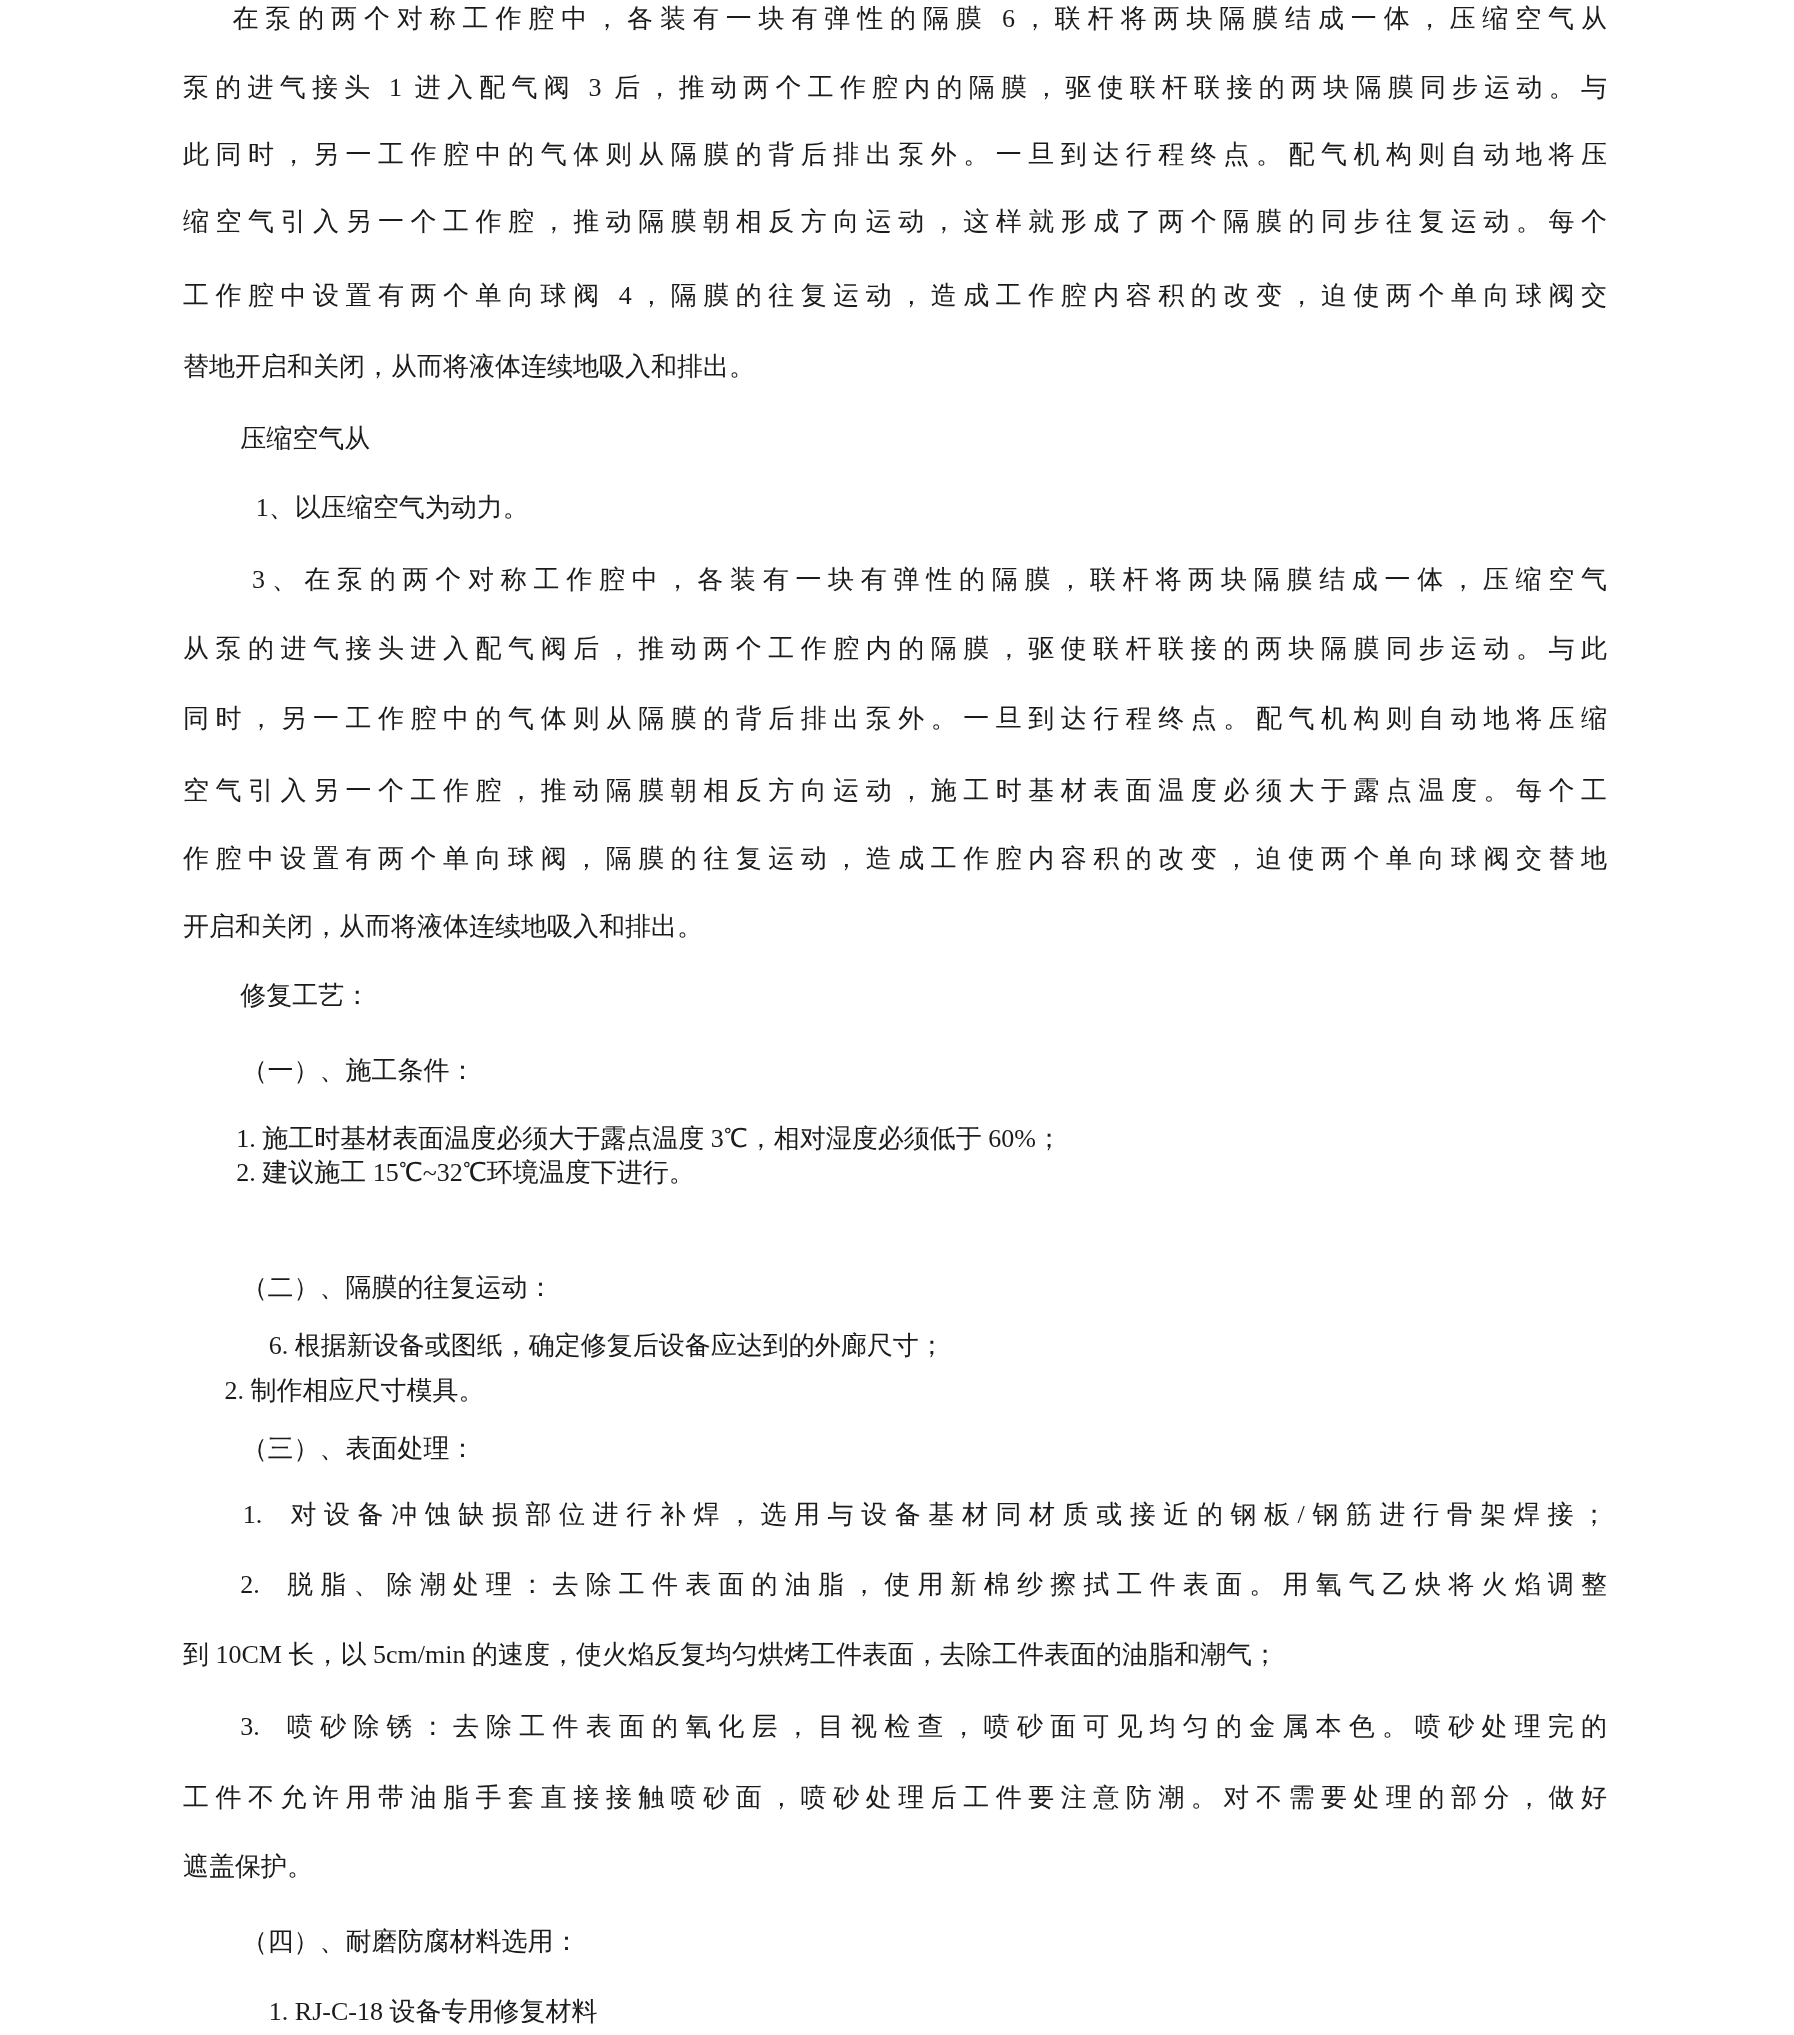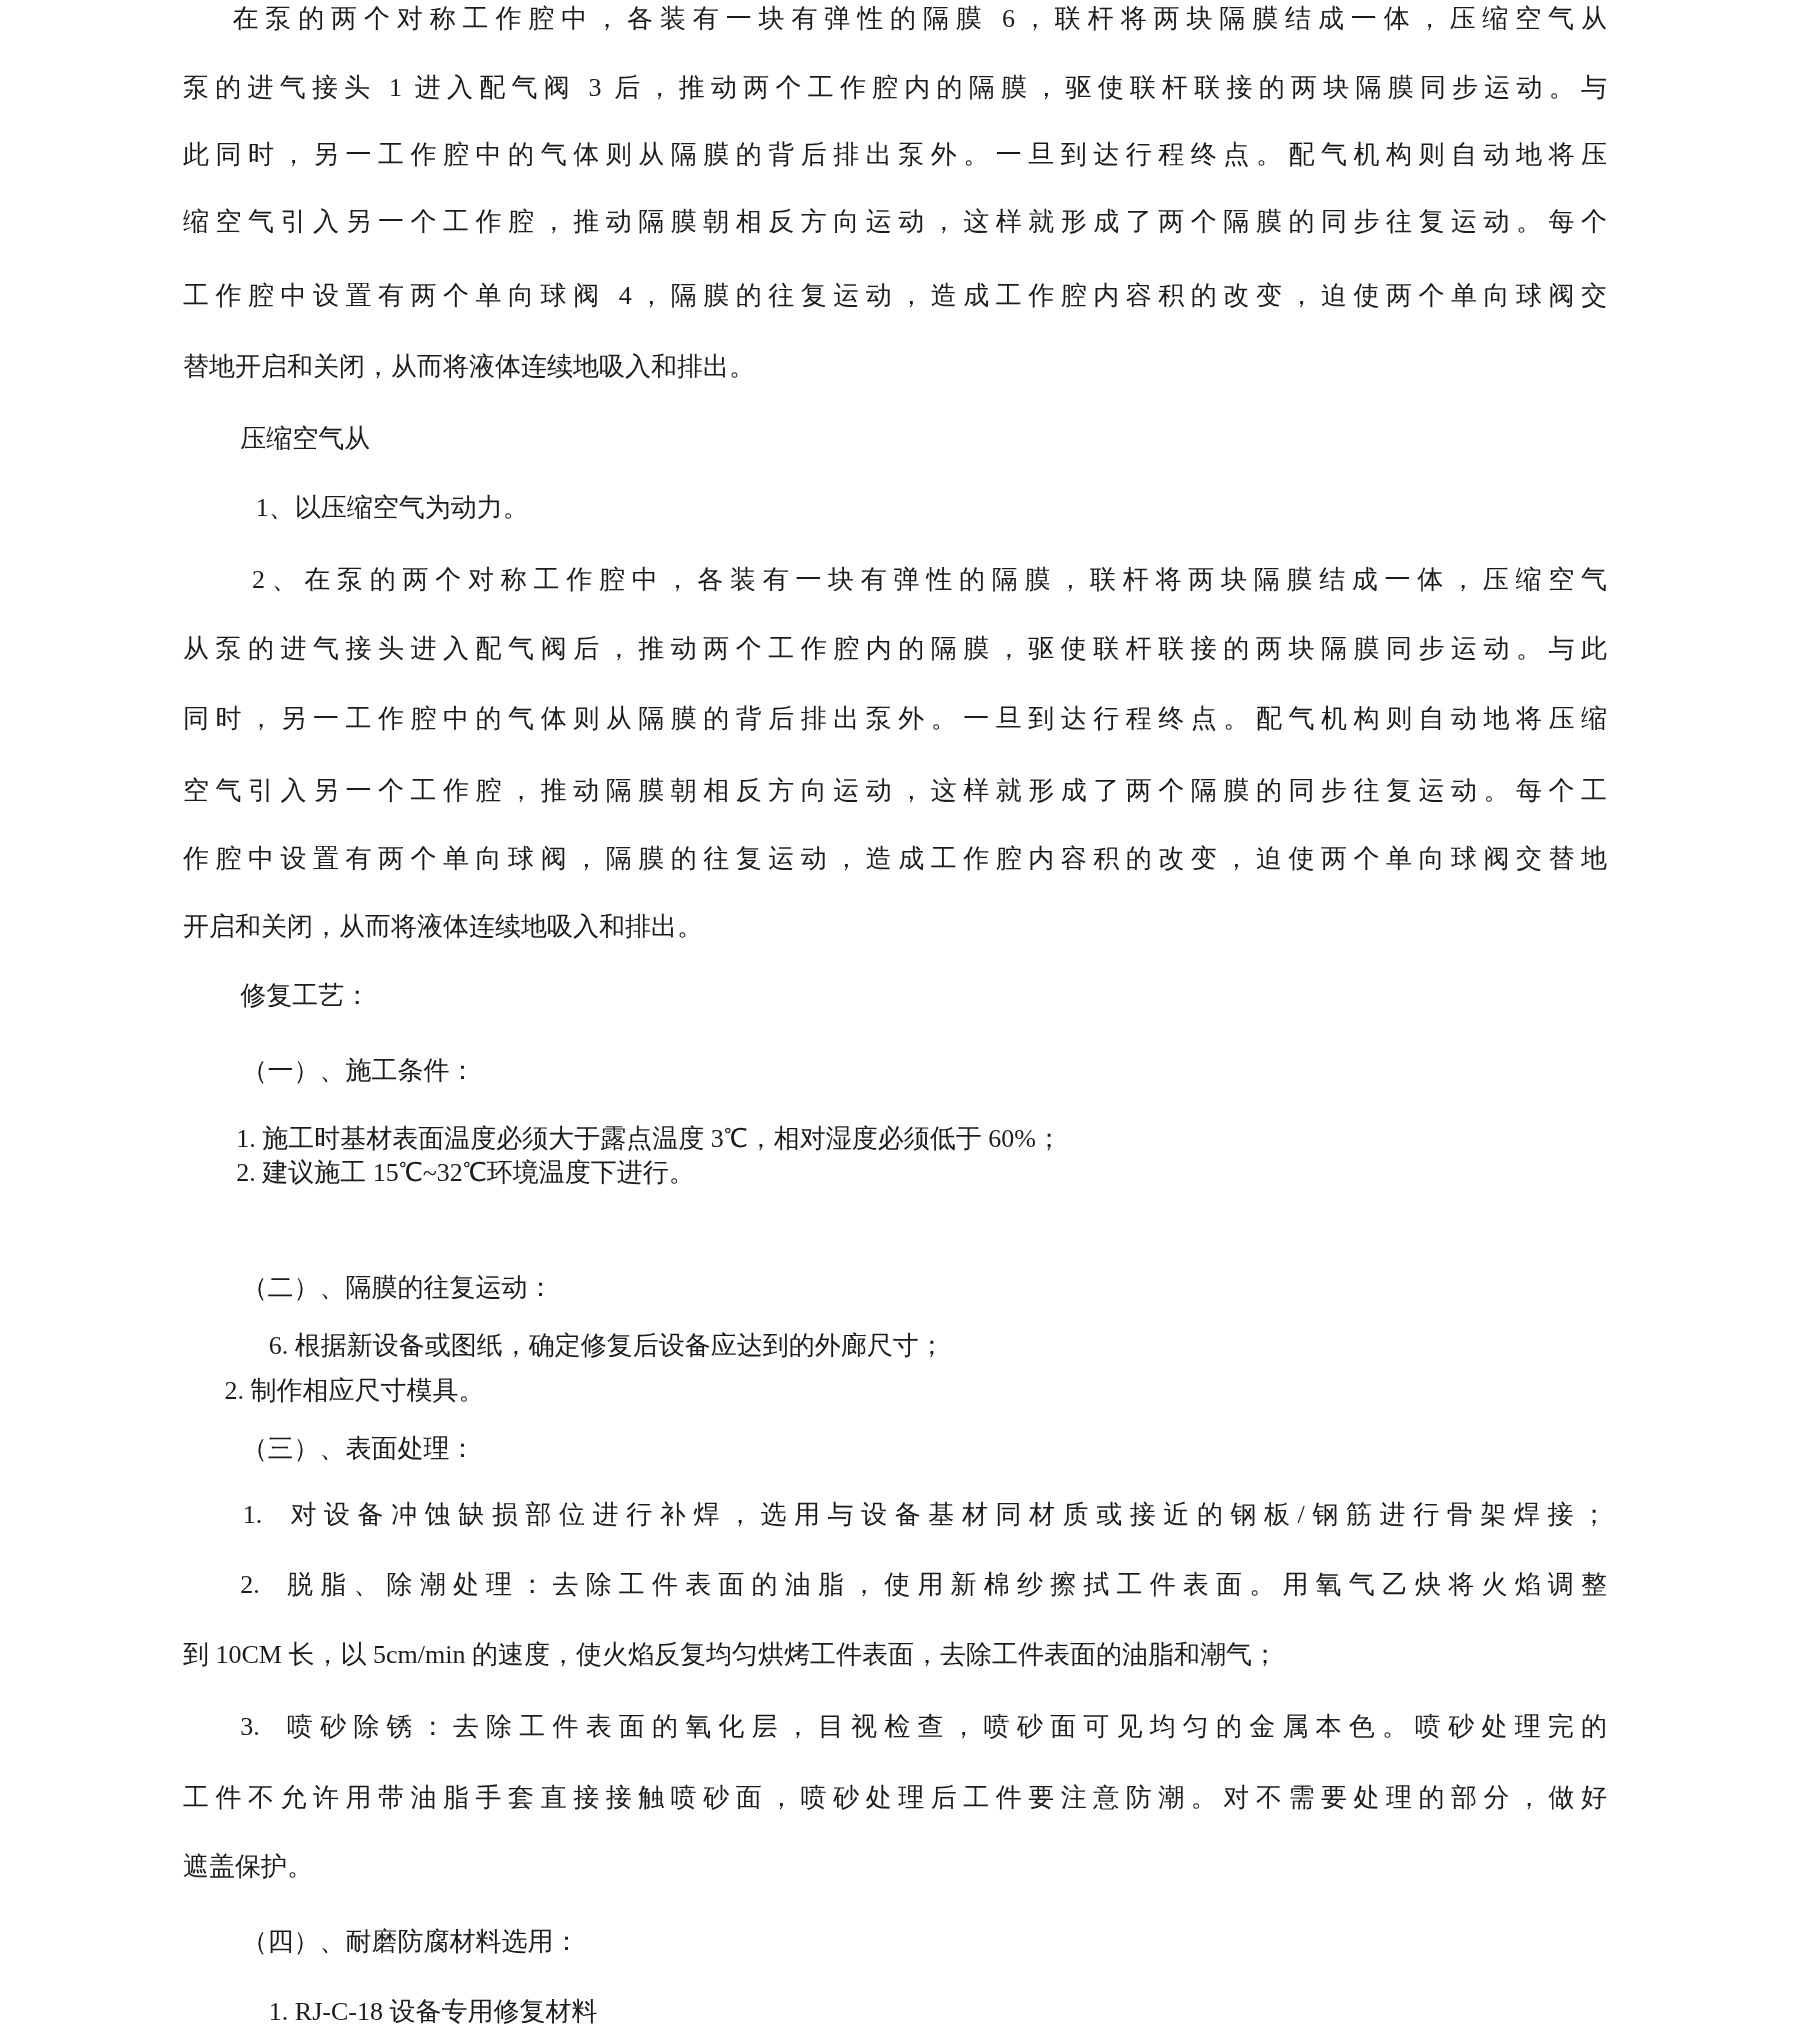--- a/index.html
+++ b/index.html
@@ -37,24 +37,24 @@
 <div class="page">
   <div>
       <div class="line just" style="top: 2.2px; padding-left: 1.9em;">在泵的两个对称工作腔中，各装有一块有弹性的隔膜 6，联杆将两块隔膜结成一体，压缩空气从</div>
       <div class="line just" style="top: 71px; padding-left: 0em;">泵的进气接头 1 进入配气阀 3 后，推动两个工作腔内的隔膜，驱使联杆联接的两块隔膜同步运动。与</div>
       <div class="line just" style="top: 138px; padding-left: 0em;">此同时，另一工作腔中的气体则从隔膜的背后排出泵外。一旦到达行程终点。配气机构则自动地将压</div>
       <div class="line just" style="top: 205px; padding-left: 0em;">缩空气引入另一个工作腔，推动隔膜朝相反方向运动，这样就形成了两个隔膜的同步往复运动。每个</div>
       <div class="line just" style="top: 279px; padding-left: 0em;">工作腔中设置有两个单向球阀 4，隔膜的往复运动，造成工作腔内容积的改变，迫使两个单向球阀交</div>
       <div class="line" style="top: 350px; padding-left: 0em;">替地开启和关闭，从而将液体连续地吸入和排出。</div>
       <div class="line" style="top: 422px; padding-left: 2.2em;">压缩空气从</div>
       <div class="line" style="top: 491px; padding-left: 2.8em;">1、以压缩空气为动力。</div>
-      <div class="line just" style="top: 563px; padding-left: 2.65em;">2、在泵的两个对称工作腔中，各装有一块有弹性的隔膜，联杆将两块隔膜结成一体，压缩空气</div>
+      <div class="line just" style="top: 563px; padding-left: 2.65em;">3、在泵的两个对称工作腔中，各装有一块有弹性的隔膜，联杆将两块隔膜结成一体，压缩空气</div>
       <div class="line just" style="top: 632px; padding-left: 0em;">从泵的进气接头进入配气阀后，推动两个工作腔内的隔膜，驱使联杆联接的两块隔膜同步运动。与此</div>
       <div class="line just" style="top: 702px; padding-left: 0em;">同时，另一工作腔中的气体则从隔膜的背后排出泵外。一旦到达行程终点。配气机构则自动地将压缩</div>
-      <div class="line just" style="top: 774px; padding-left: 0em;">空气引入另一个工作腔，推动隔膜朝相反方向运动，这样就形成了两个隔膜的同步往复运动。每个工</div>
+      <div class="line just" style="top: 774px; padding-left: 0em;">空气引入另一个工作腔，推动隔膜朝相反方向运动，施工时基材表面温度必须大于露点温度。每个工</div>
       <div class="line just" style="top: 842px; padding-left: 0em;">作腔中设置有两个单向球阀，隔膜的往复运动，造成工作腔内容积的改变，迫使两个单向球阀交替地</div>
       <div class="line" style="top: 912px; padding-left: 0em; font-family: Liberation Mono, monospace;">开启和关闭，从而将液体连续地吸入和排出。</div>
       <div class="line" style="top: 979px; padding-left: 2.2em;">修复工艺：</div>
       <div class="line" style="top: 1054px; padding-left: 2.25em;">（一）、施工条件：</div>
       <div class="line" style="top: 1122px; padding-left: 2.05em;">1. 施工时基材表面温度必须大于露点温度 3℃，相对湿度必须低于 60%；</div>
       <div class="line" style="top: 1156px; padding-left: 2.05em;">2. 建议施工 15℃~32℃环境温度下进行。</div>
       <div class="line" style="top: 1271px; padding-left: 2.25em;">（二）、隔膜的往复运动：</div>
       <div class="line" style="top: 1329px; padding-left: 3.3em;">6. 根据新设备或图纸，确定修复后设备应达到的外廊尺寸；</div>
       <div class="line" style="top: 1374px; padding-left: 1.6em;">2. 制作相应尺寸模具。</div>
       <div class="line" style="top: 1432px; padding-left: 2.25em;">（三）、表面处理：</div>

